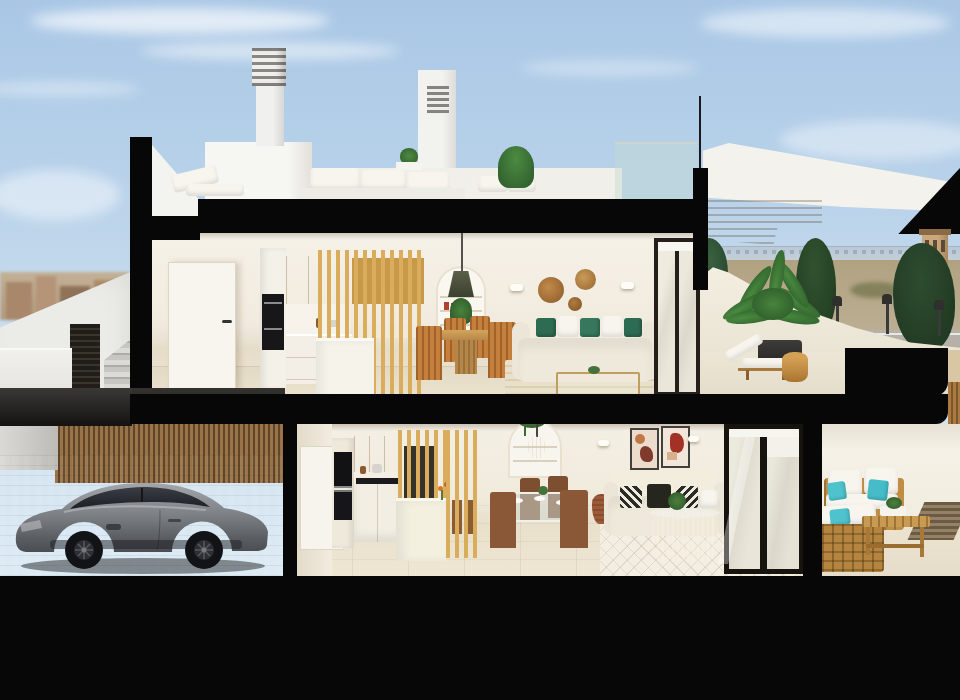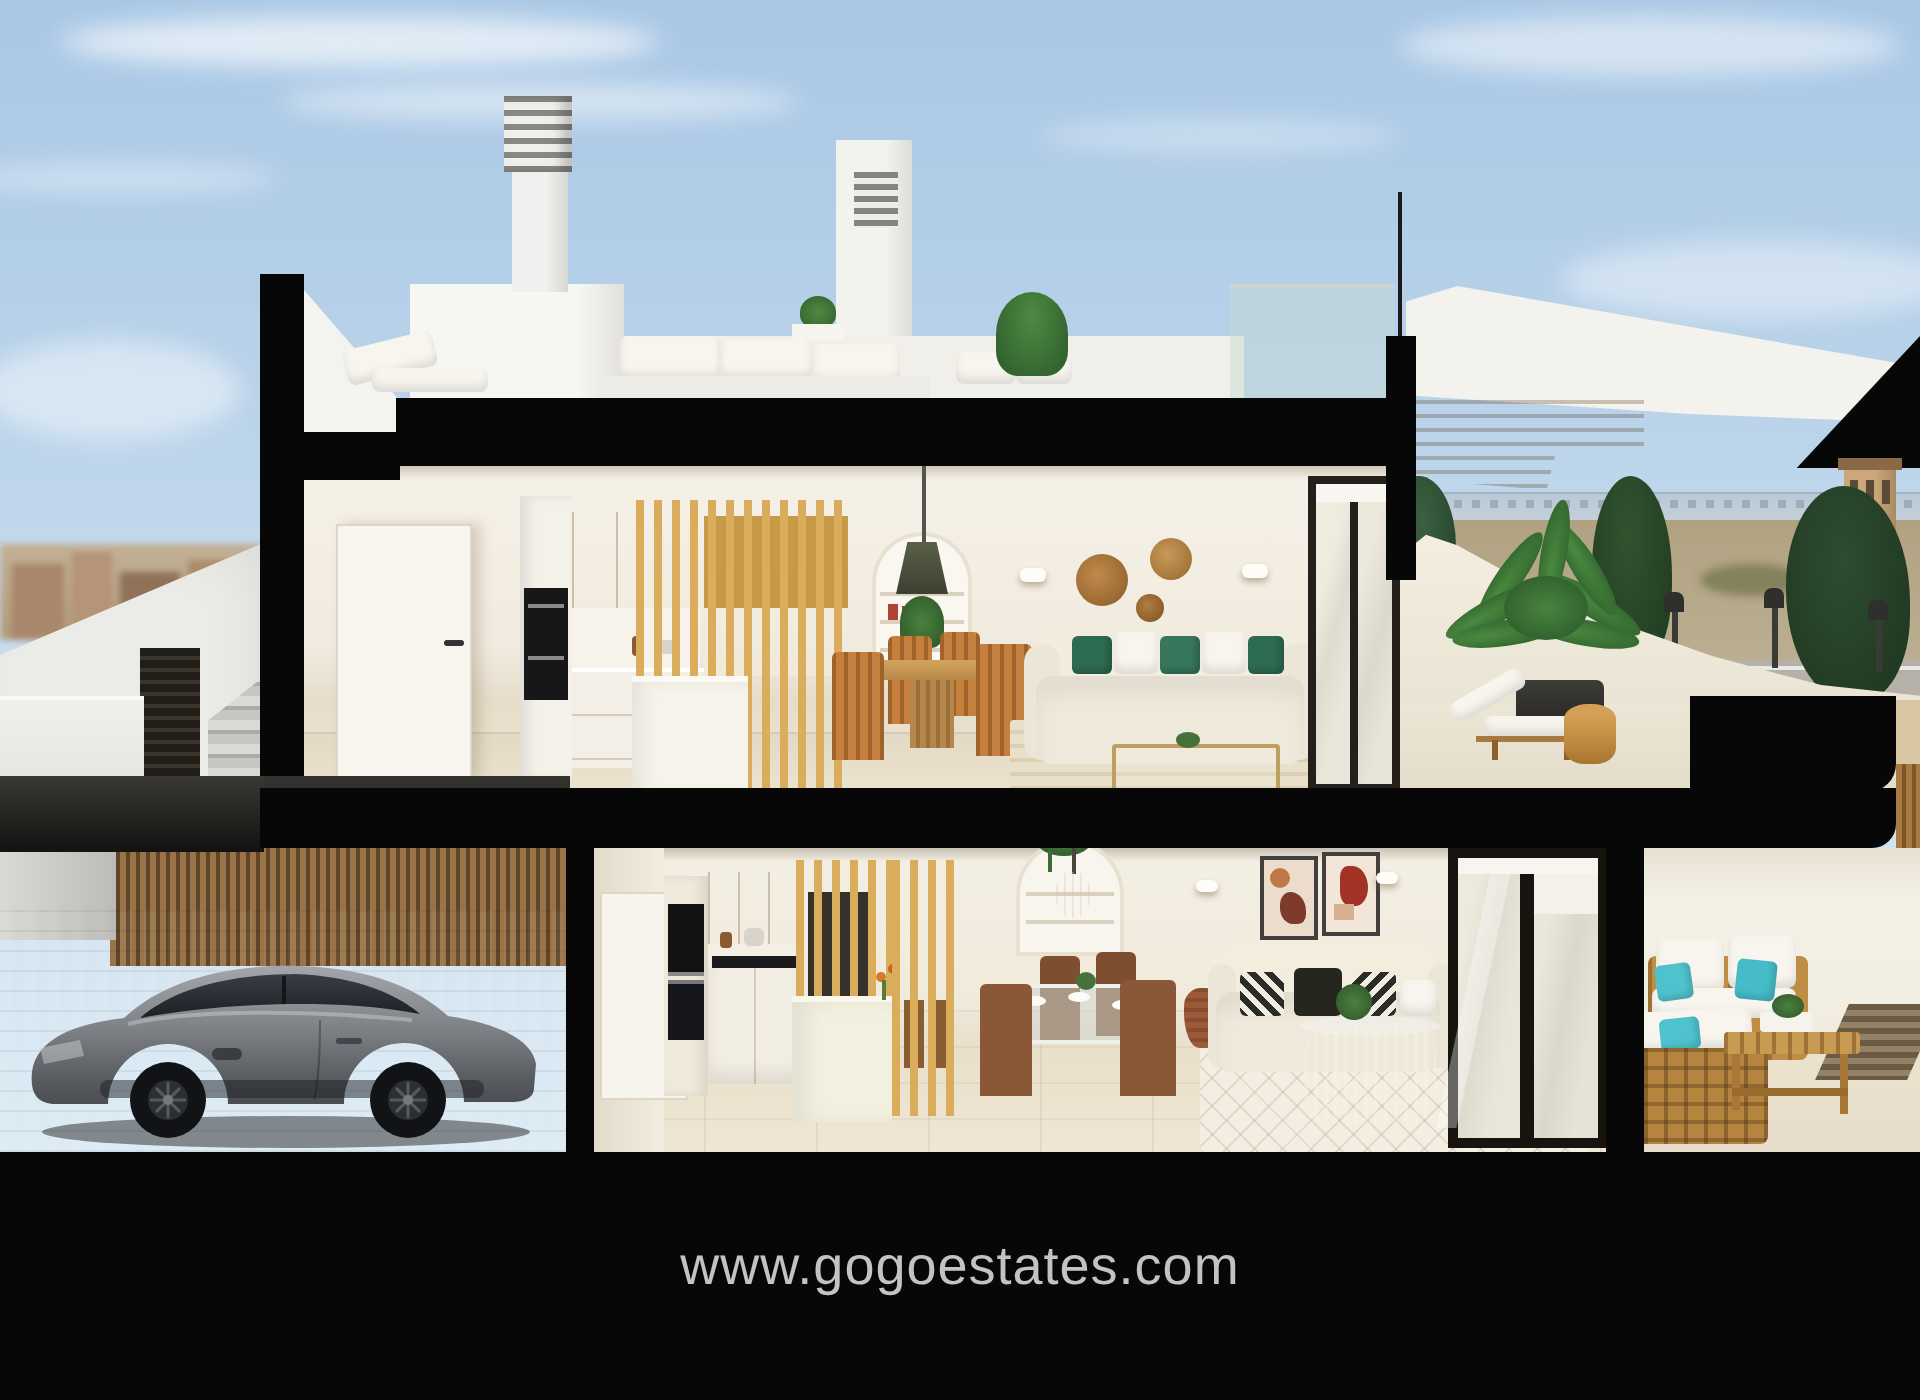--- a/index.html
+++ b/index.html
@@ -445,15 +445,14 @@
   <div class="a blk" style="left:130px;top:394px;width:818px;height:30px;border-radius:0 0 12px 0;"></div>
   <div class="a blk" style="left:845px;top:348px;width:103px;height:48px;border-radius:0 0 14px 0;"></div>
   <div class="a blk" style="left:283px;top:394px;width:14px;height:184px;"></div>
   <div class="a blk" style="left:803px;top:394px;width:19px;height:184px;"></div>
 
   <div class="a" style="left:948px;top:350px;width:12px;height:34px;background:#d9c7a4;"></div>
   <div class="a" style="left:948px;top:382px;width:12px;height:42px;
               background:repeating-linear-gradient(90deg,#a97a42 0 3px,#7e5628 3px 5px);"></div>
 
   <div class="a blk" style="left:0;top:576px;width:960px;height:124px;"></div>
-  <div id="footer-url">www.gogoestates.com</div>
 
 </div>
 
 </body></html>

